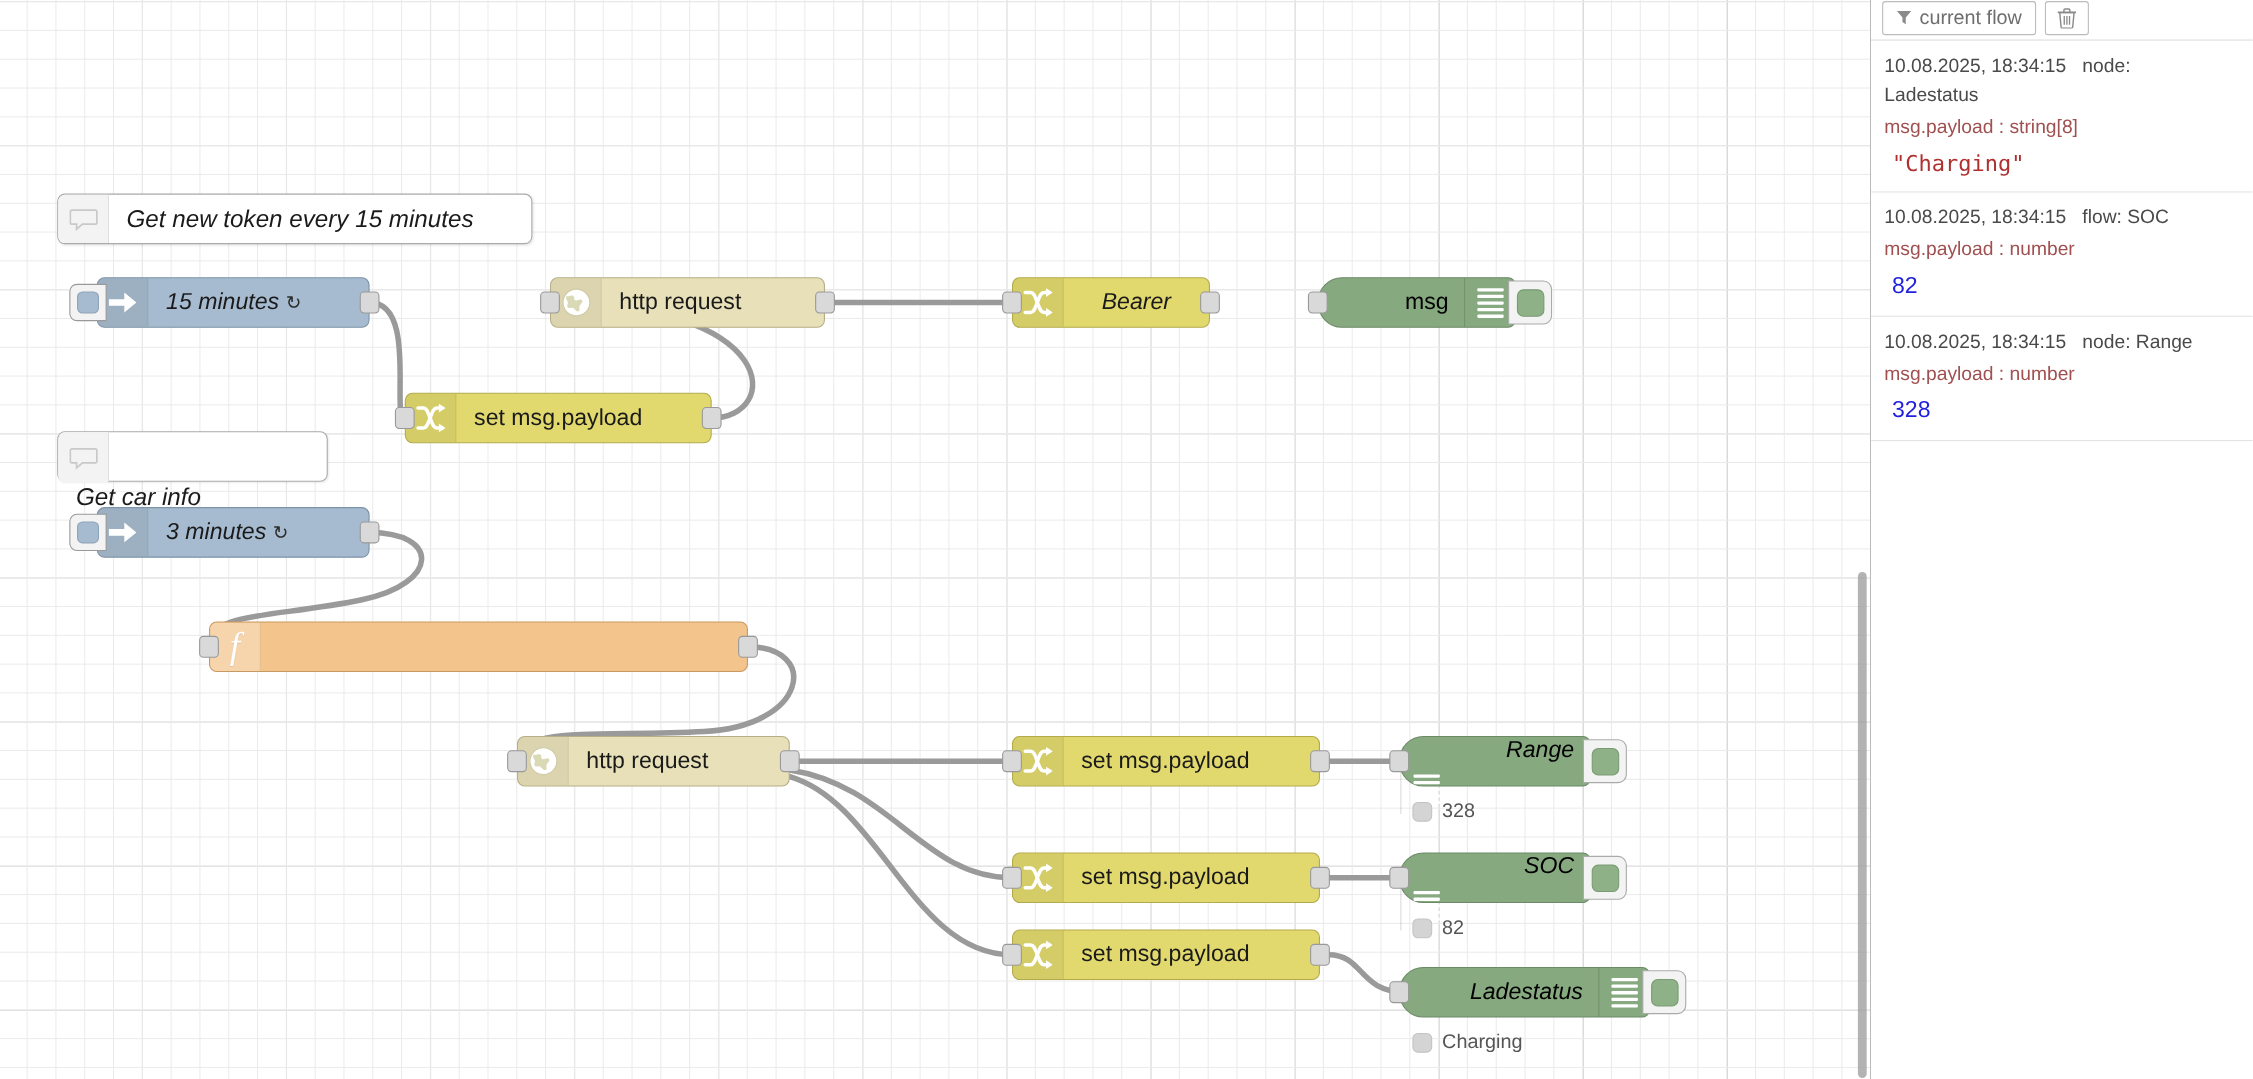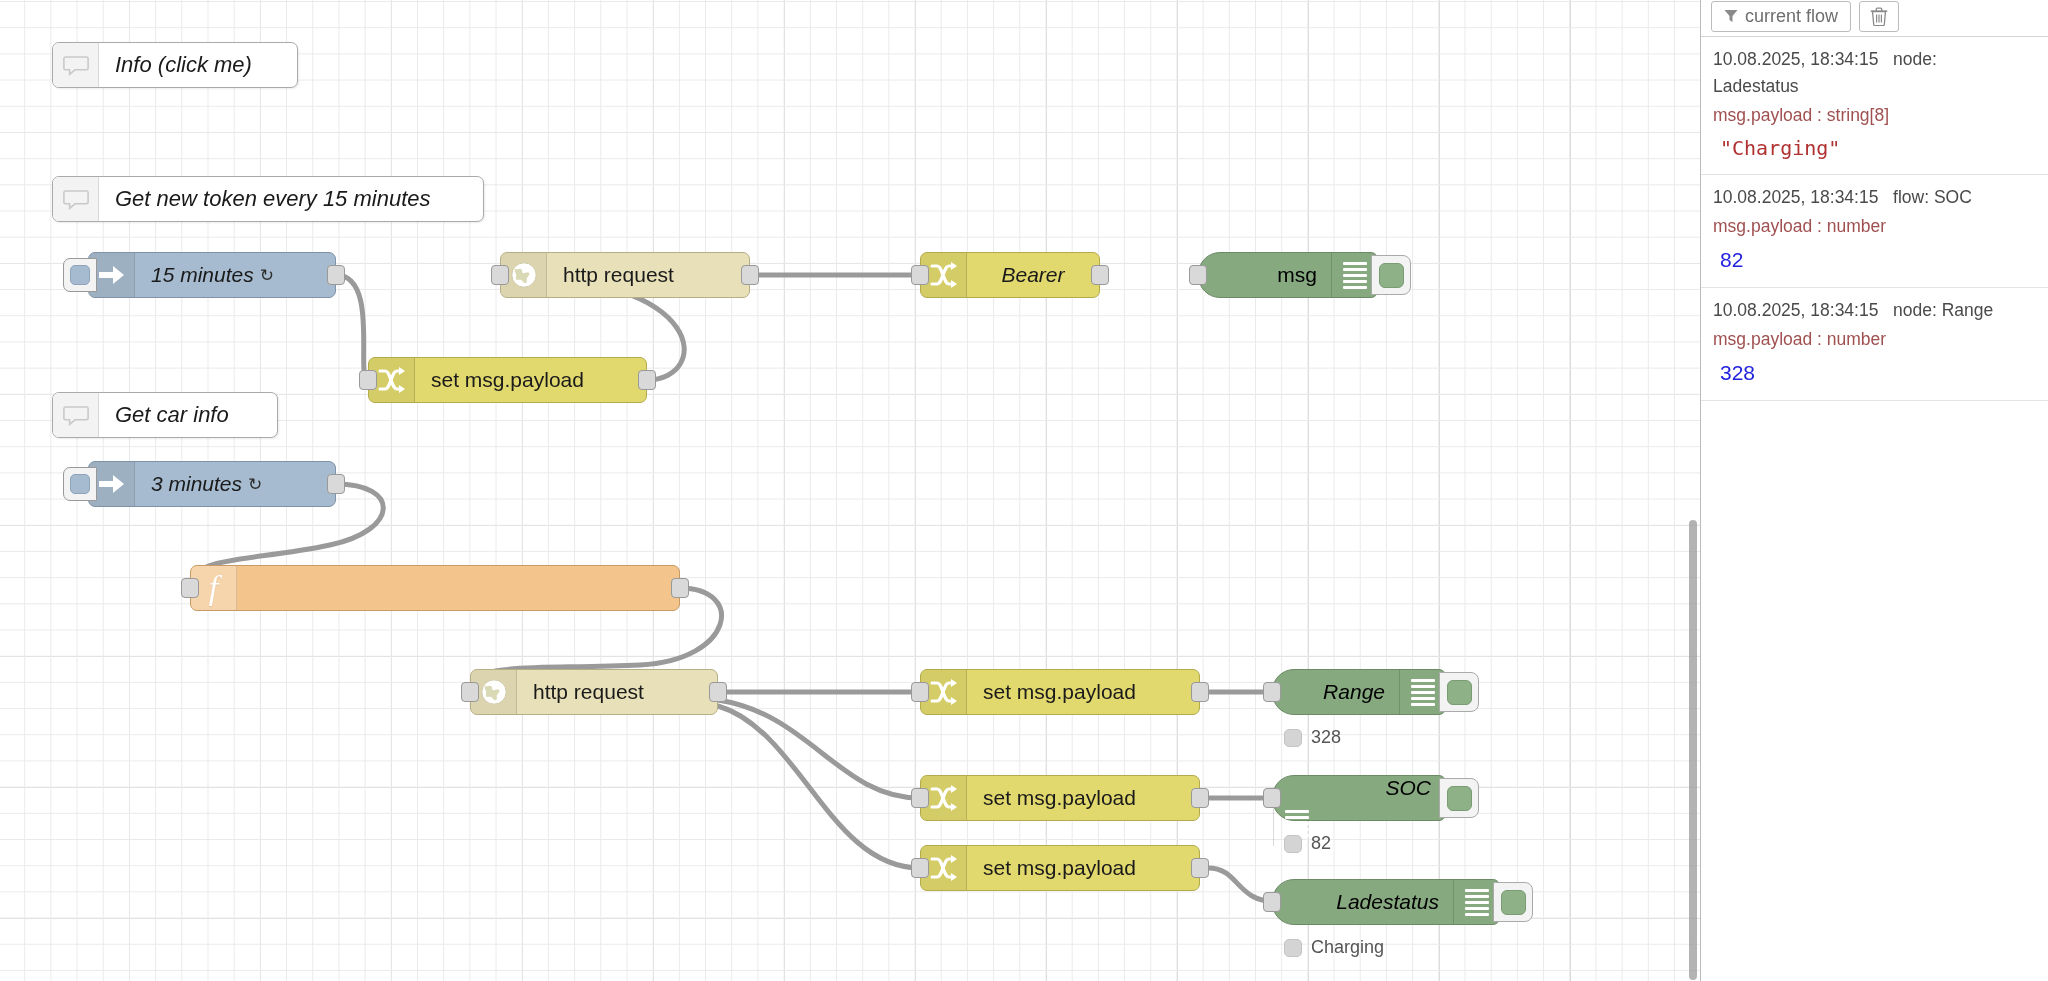--- a/index.html
+++ b/index.html
@@ -252,28 +252,20 @@
         <path d="M 718,706 C 800,730 830,868 920,868"></path>
 
         <path d="M 1208,692 L 1278,692"></path>
 
         <path d="M 1208,798 L 1278,798"></path>
 
         <path d="M 1208,868 C 1240,868 1235,902 1278,902"></path>
       </g>
     </svg>
 
-    <div class="node comment" style="left:52px; top:42px; width:246px;">
-      <div class="icon-box">
-        <svg class="bubble-icon" viewBox="0 0 26 21">
-          <path d="M2.5 2 h21 a1.6 1.6 0 0 1 1.6 1.6 v9.6 a1.6 1.6 0 0 1 -1.6 1.6 h-11.5 l-5.4 4.6 v-4.6 h-4.1 a1.6 1.6 0 0 1 -1.6 -1.6 v-9.6 a1.6 1.6 0 0 1 1.6 -1.6 z" fill="none" stroke="#c9c9c9" stroke-width="1.6"></path>
-        </svg>
-      </div>
-      <div class="label italic">Info (click me)</div>
-    </div>
 
     <div class="node comment" style="left:52px; top:176px; width:432px;">
       <div class="icon-box">
         <svg class="bubble-icon" viewBox="0 0 26 21">
           <path d="M2.5 2 h21 a1.6 1.6 0 0 1 1.6 1.6 v9.6 a1.6 1.6 0 0 1 -1.6 1.6 h-11.5 l-5.4 4.6 v-4.6 h-4.1 a1.6 1.6 0 0 1 -1.6 -1.6 v-9.6 a1.6 1.6 0 0 1 1.6 -1.6 z" fill="none" stroke="#c9c9c9" stroke-width="1.6"></path>
         </svg>
       </div>
       <div class="label italic">Get new token every 15 minutes</div>
     </div>
 
@@ -344,21 +336,21 @@
           <path d="M3 6 h5 c3 0 4 4 6 9 c2 5 3 9 6 9 h5" fill="none" stroke="#fff" stroke-width="3.2" stroke-linecap="round"></path>
           <path d="M3 24 h5 c3 0 4 -4 6 -9 c2 -5 3 -9 6 -9 h5" fill="none" stroke="#fff" stroke-width="3.2" stroke-linecap="round"></path>
           <path d="M22 2 l6 4 l-6 4 z" fill="#fff"></path>
           <path d="M22 20 l6 4 l-6 4 z" fill="#fff"></path>
         </svg>
       </div>
       <div class="label">set msg.payload</div>
       <div class="port out"></div>
     </div>
 
-    <div class="node comment" style="left:52px; top:392px; width:226px;">
+    <div class="node comment" style="left:52px; top:392px; width:246px;flex-direction:column;">
       <div class="icon-box">
         <svg class="bubble-icon" viewBox="0 0 26 21">
           <path d="M2.5 2 h21 a1.6 1.6 0 0 1 1.6 1.6 v9.6 a1.6 1.6 0 0 1 -1.6 1.6 h-11.5 l-5.4 4.6 v-4.6 h-4.1 a1.6 1.6 0 0 1 -1.6 -1.6 v-9.6 a1.6 1.6 0 0 1 1.6 -1.6 z" fill="none" stroke="#c9c9c9" stroke-width="1.6"></path>
         </svg>
       </div>
       <div class="label italic">Get car info</div>
     </div>
 
     <div class="node inject" style="left:88px; top:461px; width:248px;">
       <div class="inject-btn">
@@ -405,21 +397,21 @@
           <path d="M3 6 h5 c3 0 4 4 6 9 c2 5 3 9 6 9 h5" fill="none" stroke="#fff" stroke-width="3.2" stroke-linecap="round"></path>
           <path d="M3 24 h5 c3 0 4 -4 6 -9 c2 -5 3 -9 6 -9 h5" fill="none" stroke="#fff" stroke-width="3.2" stroke-linecap="round"></path>
           <path d="M22 2 l6 4 l-6 4 z" fill="#fff"></path>
           <path d="M22 20 l6 4 l-6 4 z" fill="#fff"></path>
         </svg>
       </div>
       <div class="label">set msg.payload</div>
       <div class="port out"></div>
     </div>
 
-    <div class="node debug" style="left:1272px; top:669px; width:174px;">
+    <div class="node debug" style="left:1272px; top:669px; width:174px;flex-direction:column;">
       <div class="port in"></div>
       <div class="label italic">Range</div>
       <div class="dbg-icon-box">
         <div class="dbg-lines">
             <span></span>
             <span></span>
             <span></span>
             <span></span>
             <span></span>
           </div>

